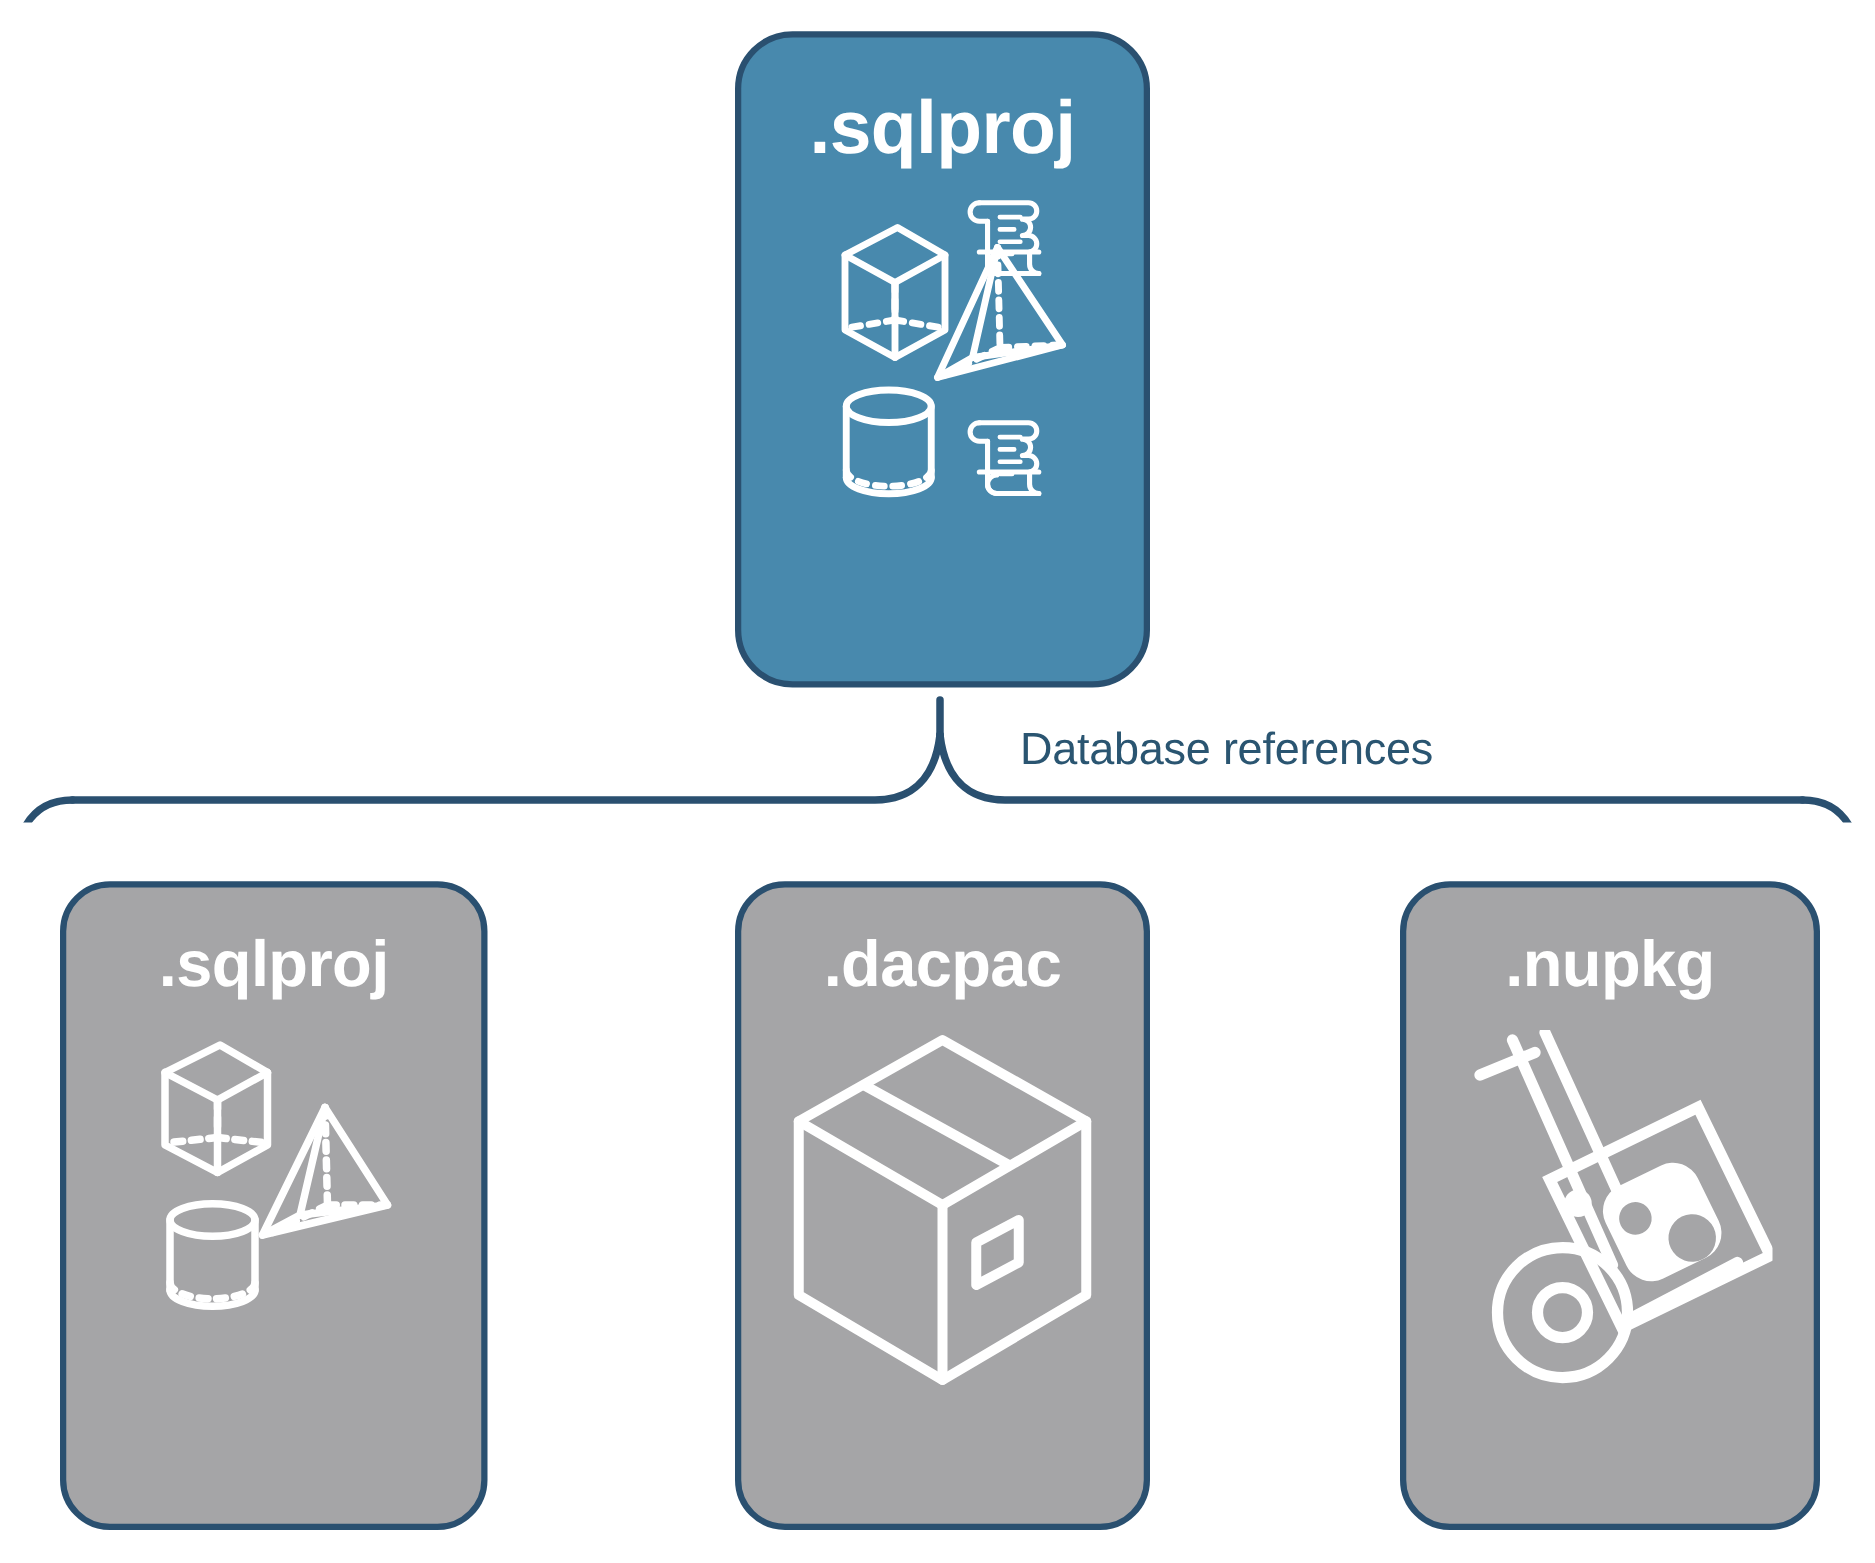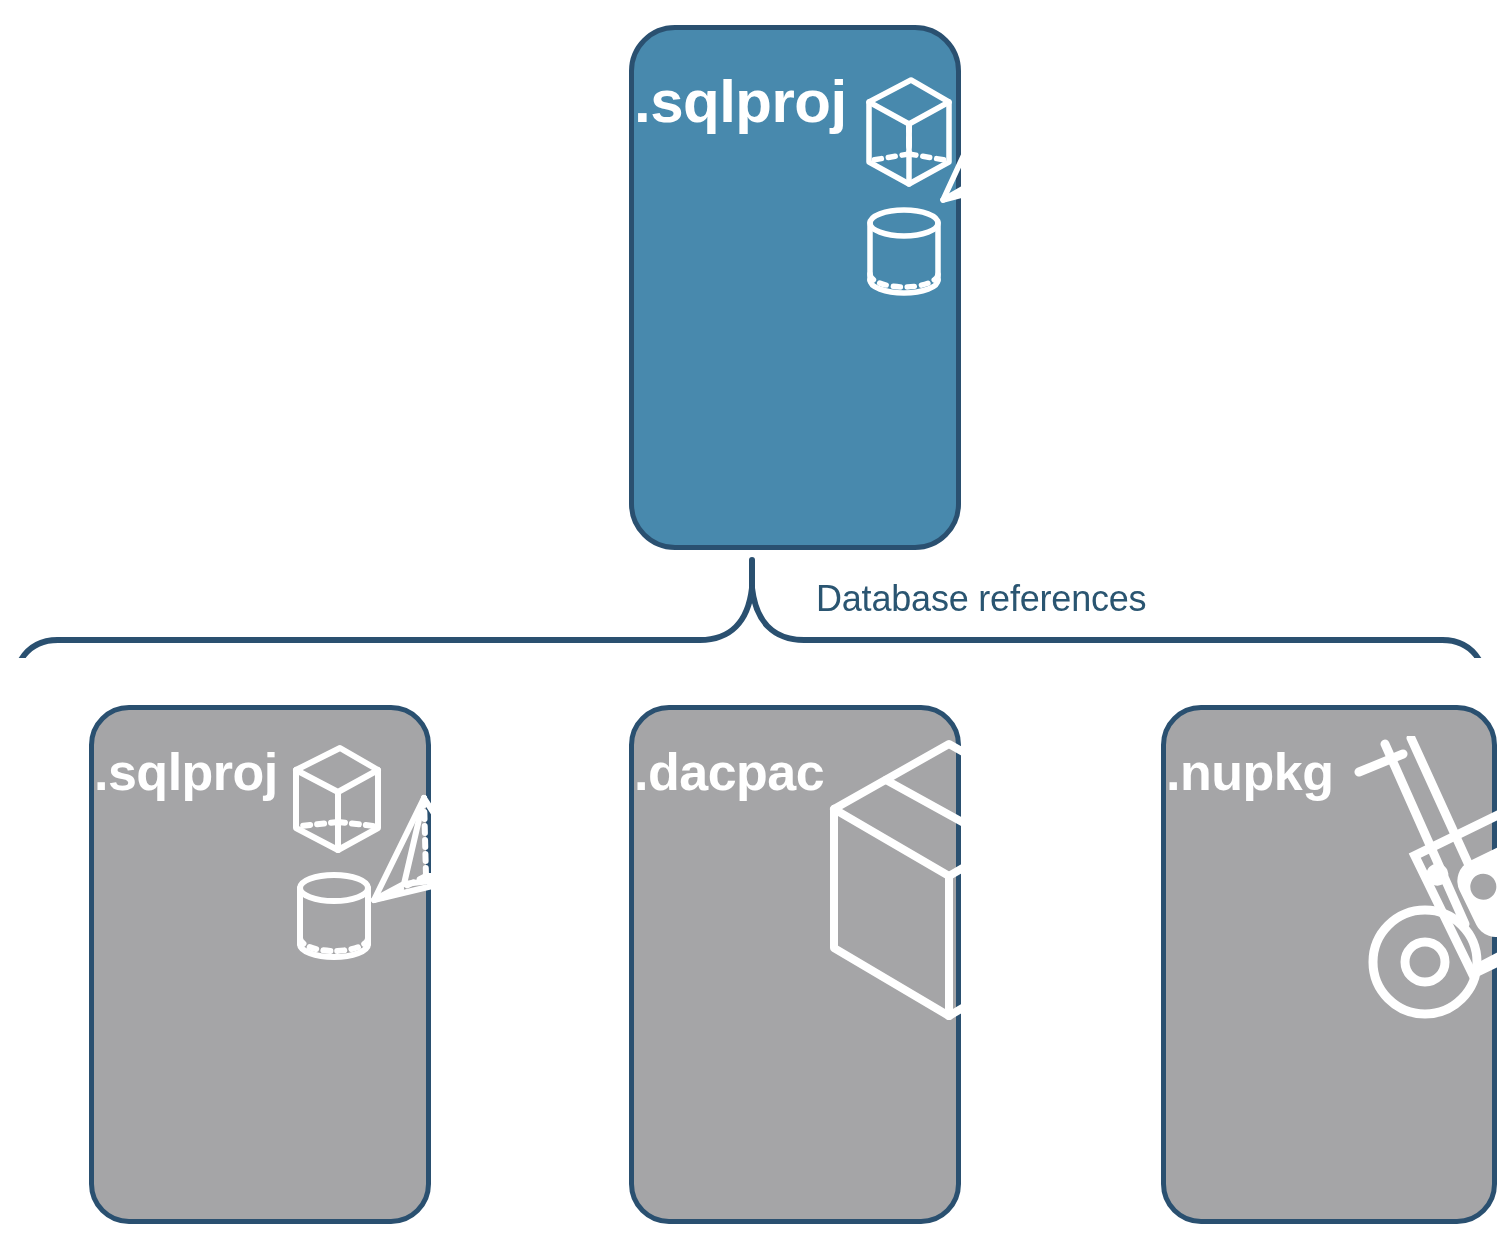--- a/index.html
+++ b/index.html
@@ -18,22 +18,22 @@
     width: 1500px;
     height: 1250px;
     background: #ffffff;
   }
 
   .card {
     position: absolute;
     box-sizing: border-box;
     border-style: solid;
     display: flex;
-    align-items: flex-start;
-    margin-left: 41px;
+    flex-direction: column;
+    align-items: center;
   }
   .card-title {
     font-weight: bold;
     color: #ffffff;
     letter-spacing: -0.5px;
     line-height: 1;
     white-space: nowrap;
   }
   .card-icon {
     position: relative;

